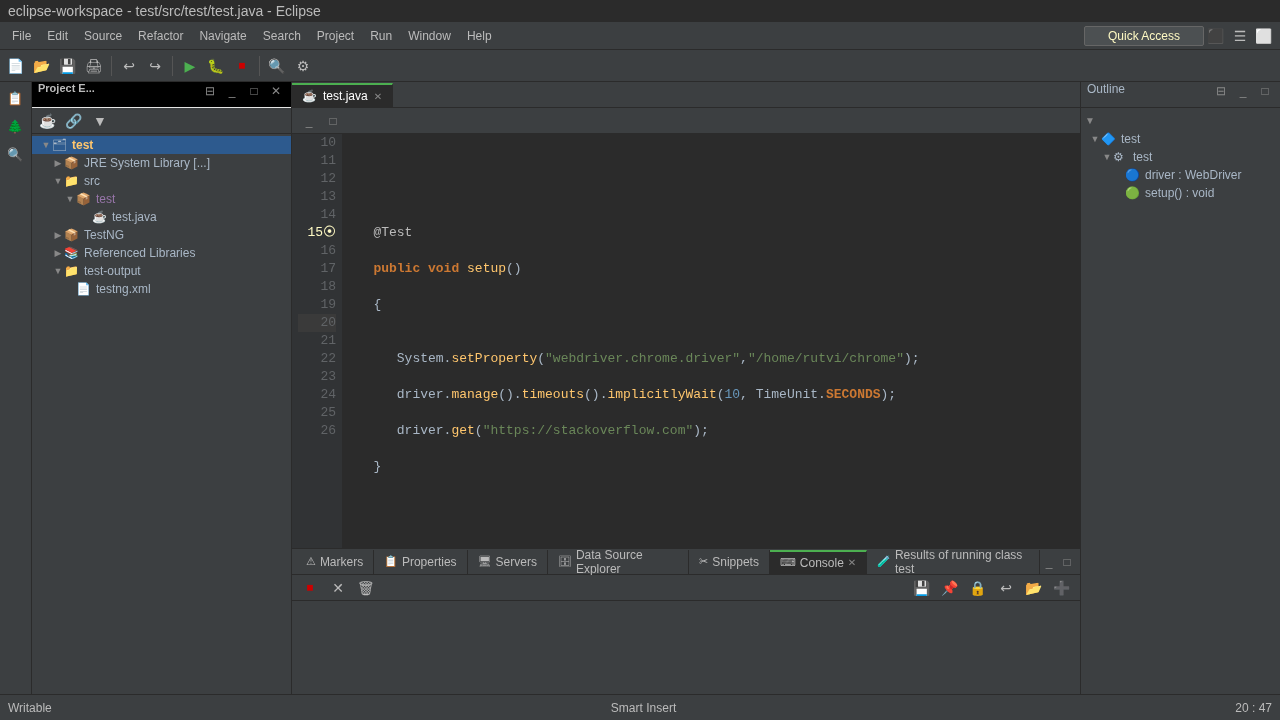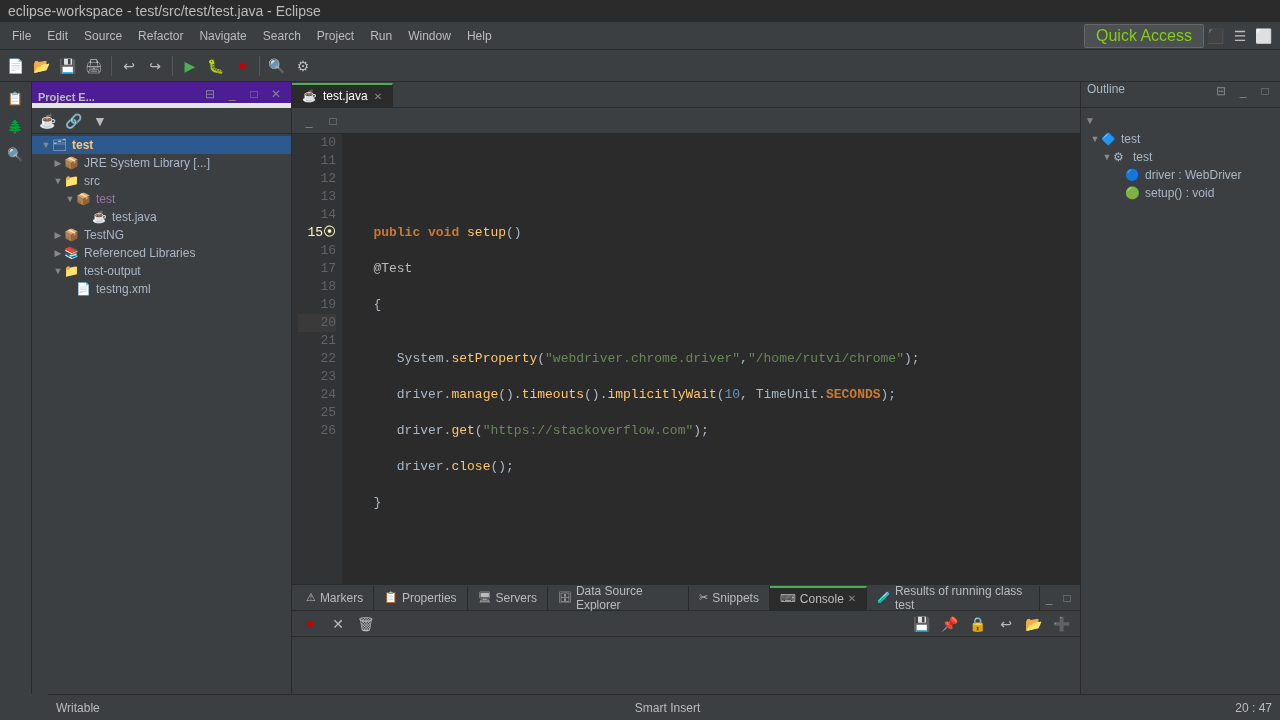--- a/index.html
+++ b/index.html
@@ -10,32 +10,32 @@
     #title-bar span { color: #bbb; font-size: 14px; }
 
     
     #menu-bar { height: 28px; background: #3c3f41; display: flex; align-items: center; padding: 0 4px; border-bottom: 1px solid #2b2b2b; }
     .menu-item { padding: 4px 8px; color: #bbb; cursor: pointer; font-size: 12px; white-space: nowrap; }
 
     
     #toolbar { height: 32px; background: #3c3f41; display: flex; align-items: center; padding: 0 4px; border-bottom: 1px solid #2b2b2b; gap: 2px; }
     .tb-btn { width: 24px; height: 24px; display: flex; align-items: center; justify-content: center; cursor: pointer; border-radius: 2px; color: #bbb; font-size: 14px; }
     .tb-sep { width: 1px; height: 20px; background: #555; margin: 0 3px; }
-    #quick-access { background: #4c5052; border: 1px solid #666; color: #84cc16; padding: 2px 8px; font-size: 16px; border-radius: 2px; width: 120px; text-align: center; }
+    #quick-access { background: #4c5052; border: 1px solid #666; color: #fef9c3; padding: 2px 8px; font-size: 12px; border-radius: 2px; width: 120px; text-align: center; }
 
     
     #main-layout { display: flex; height: calc(720px - 22px - 28px - 32px - 26px); }
 
     
     #left-icons { width: 32px; background: #3c3f41; border-right: 1px solid #2b2b2b; display: flex; flex-direction: column; align-items: center; padding: 4px 0; gap: 4px; }
     .dock-icon { width: 24px; height: 24px; display: flex; align-items: center; justify-content: center; cursor: pointer; color: #888; font-size: 13px; border-radius: 2px; }
 
     
     #project-panel { width: 260px; background: #3c3f41; border-right: 1px solid #2b2b2b; display: flex; flex-direction: column; }
-    #project-panel-header { height: 26px; background: #4c1d95; display: flex; align-items: flex-end; padding: 0 6px; border-bottom: 5px solid #e5e5e5; justify-content: space-between; }
+    #project-panel-header { height: 26px; background: #000000; display: flex; align-items: flex-start; padding: 0 6px; border-bottom: 1px solid #e5e5e5; justify-content: space-between; }
     #project-panel-header span { color: #bbb; font-size: 11px; font-weight: bold; }
     .panel-btn { width: 18px; height: 18px; display: flex; align-items: center; justify-content: center; cursor: pointer; color: #888; }
     #project-toolbar { height: 26px; background: #3c3f41; display: flex; align-items: center; padding: 0 4px; gap: 2px; border-bottom: 1px solid #2b2b2b; }
     #project-tree { flex: 1; overflow: auto; padding: 2px 0; }
     .tree-item { display: flex; align-items: center; padding: 2px 4px; cursor: pointer; white-space: nowrap; }
     .tree-item.selected { background: #2d5a8e; }
     .tree-indent { display: inline-block; }
     .tree-arrow { width: 12px; display: inline-flex; align-items: center; justify-content: center; color: #888; font-size: 9px; }
     .tree-icon { width: 16px; margin-right: 4px; font-size: 12px; }
     .tree-label { color: #a9b7c6; font-size: 12px; }
@@ -73,21 +73,21 @@
 
     
     #bottom-panel { height: 340px; border-top: 1px solid #2b2b2b; display: flex; flex-direction: column; }
     #bottom-tabs { height: 26px; background: #3c3f41; display: flex; align-items: center; border-bottom: 1px solid #2b2b2b; padding: 0 4px; gap: 0; }
     .bottom-tab { height: 24px; display: flex; align-items: center; padding: 0 10px; cursor: pointer; font-size: 12px; color: #bbb; border-right: 1px solid #2b2b2b; gap: 4px; }
     .bottom-tab.active { background: #2b2b2b; border-top: 2px solid #4CAF50; }
     .bottom-tab-icon { font-size: 11px; }
     #bottom-toolbar { height: 26px; background: #3c3f41; display: flex; align-items: center; padding: 0 6px; border-bottom: 1px solid #2b2b2b; gap: 4px; justify-content: space-between; }
 
     
-    #status-bar { height: 26px; background: #3c3f41; display: flex; align-items: center; padding: 0 8px; border-top: 1px solid #2b2b2b; justify-content: space-between; font-size: 12px; color: #bbb; margin-left: 48px; }
+    #status-bar { height: 26px; background: #3c3f41; display: flex; align-items: center; padding: 0 8px; border-top: 1px solid #2b2b2b; justify-content: space-between; font-size: 12px; color: #bbb; }
 
     .panel-controls { display: flex; gap: 4px; }
   </style>
 </head>
 <body>
 
 <div id="title-bar">
   <span>eclipse-workspace - test/src/test/test.java - Eclipse</span>
 </div>
 
@@ -250,28 +250,27 @@
           <span class="ln">23</span>
           <span class="ln">24</span>
           <span class="ln">25</span>
           <span class="ln">26</span>
         </div>
         <div id="code-area">
 <span class="ln"></span>
 <span class="ln"></span>
 <span class="ln"></span>
 <span class="ln"></span>
+<span class="ln">   <span class="ann">@Test</span></span>
 <span class="ln">   <span class="kw">public void</span> <span class="method">setup</span>()</span>
-<span class="ln">   <span class="ann">@Test</span></span>
 <span class="ln">   {</span>
 <span class="ln"></span>
 <span class="ln">      System.<span class="method">setProperty</span>(<span class="str">"webdriver.chrome.driver"</span>,<span class="str">"/home/rutvi/chrome"</span>);</span>
 <span class="ln">      driver.<span class="method">manage</span>().<span class="method">timeouts</span>().<span class="method">implicitlyWait</span>(<span class="num">10</span>, TimeUnit.<span class="kw">SECONDS</span>);</span>
 <span class="ln">      driver.<span class="method">get</span>(<span class="str">"https://stackoverflow.com"</span>);</span>
-<span class="ln">      driver.<span class="method">close</span>();</span>
 <span class="ln">   }</span>
 <span class="ln"></span>
 <span class="ln"></span>
         </div>
       </div>
     </div>
 
     <div id="bottom-panel">
       <div id="bottom-tabs">
         <div class="bottom-tab">

